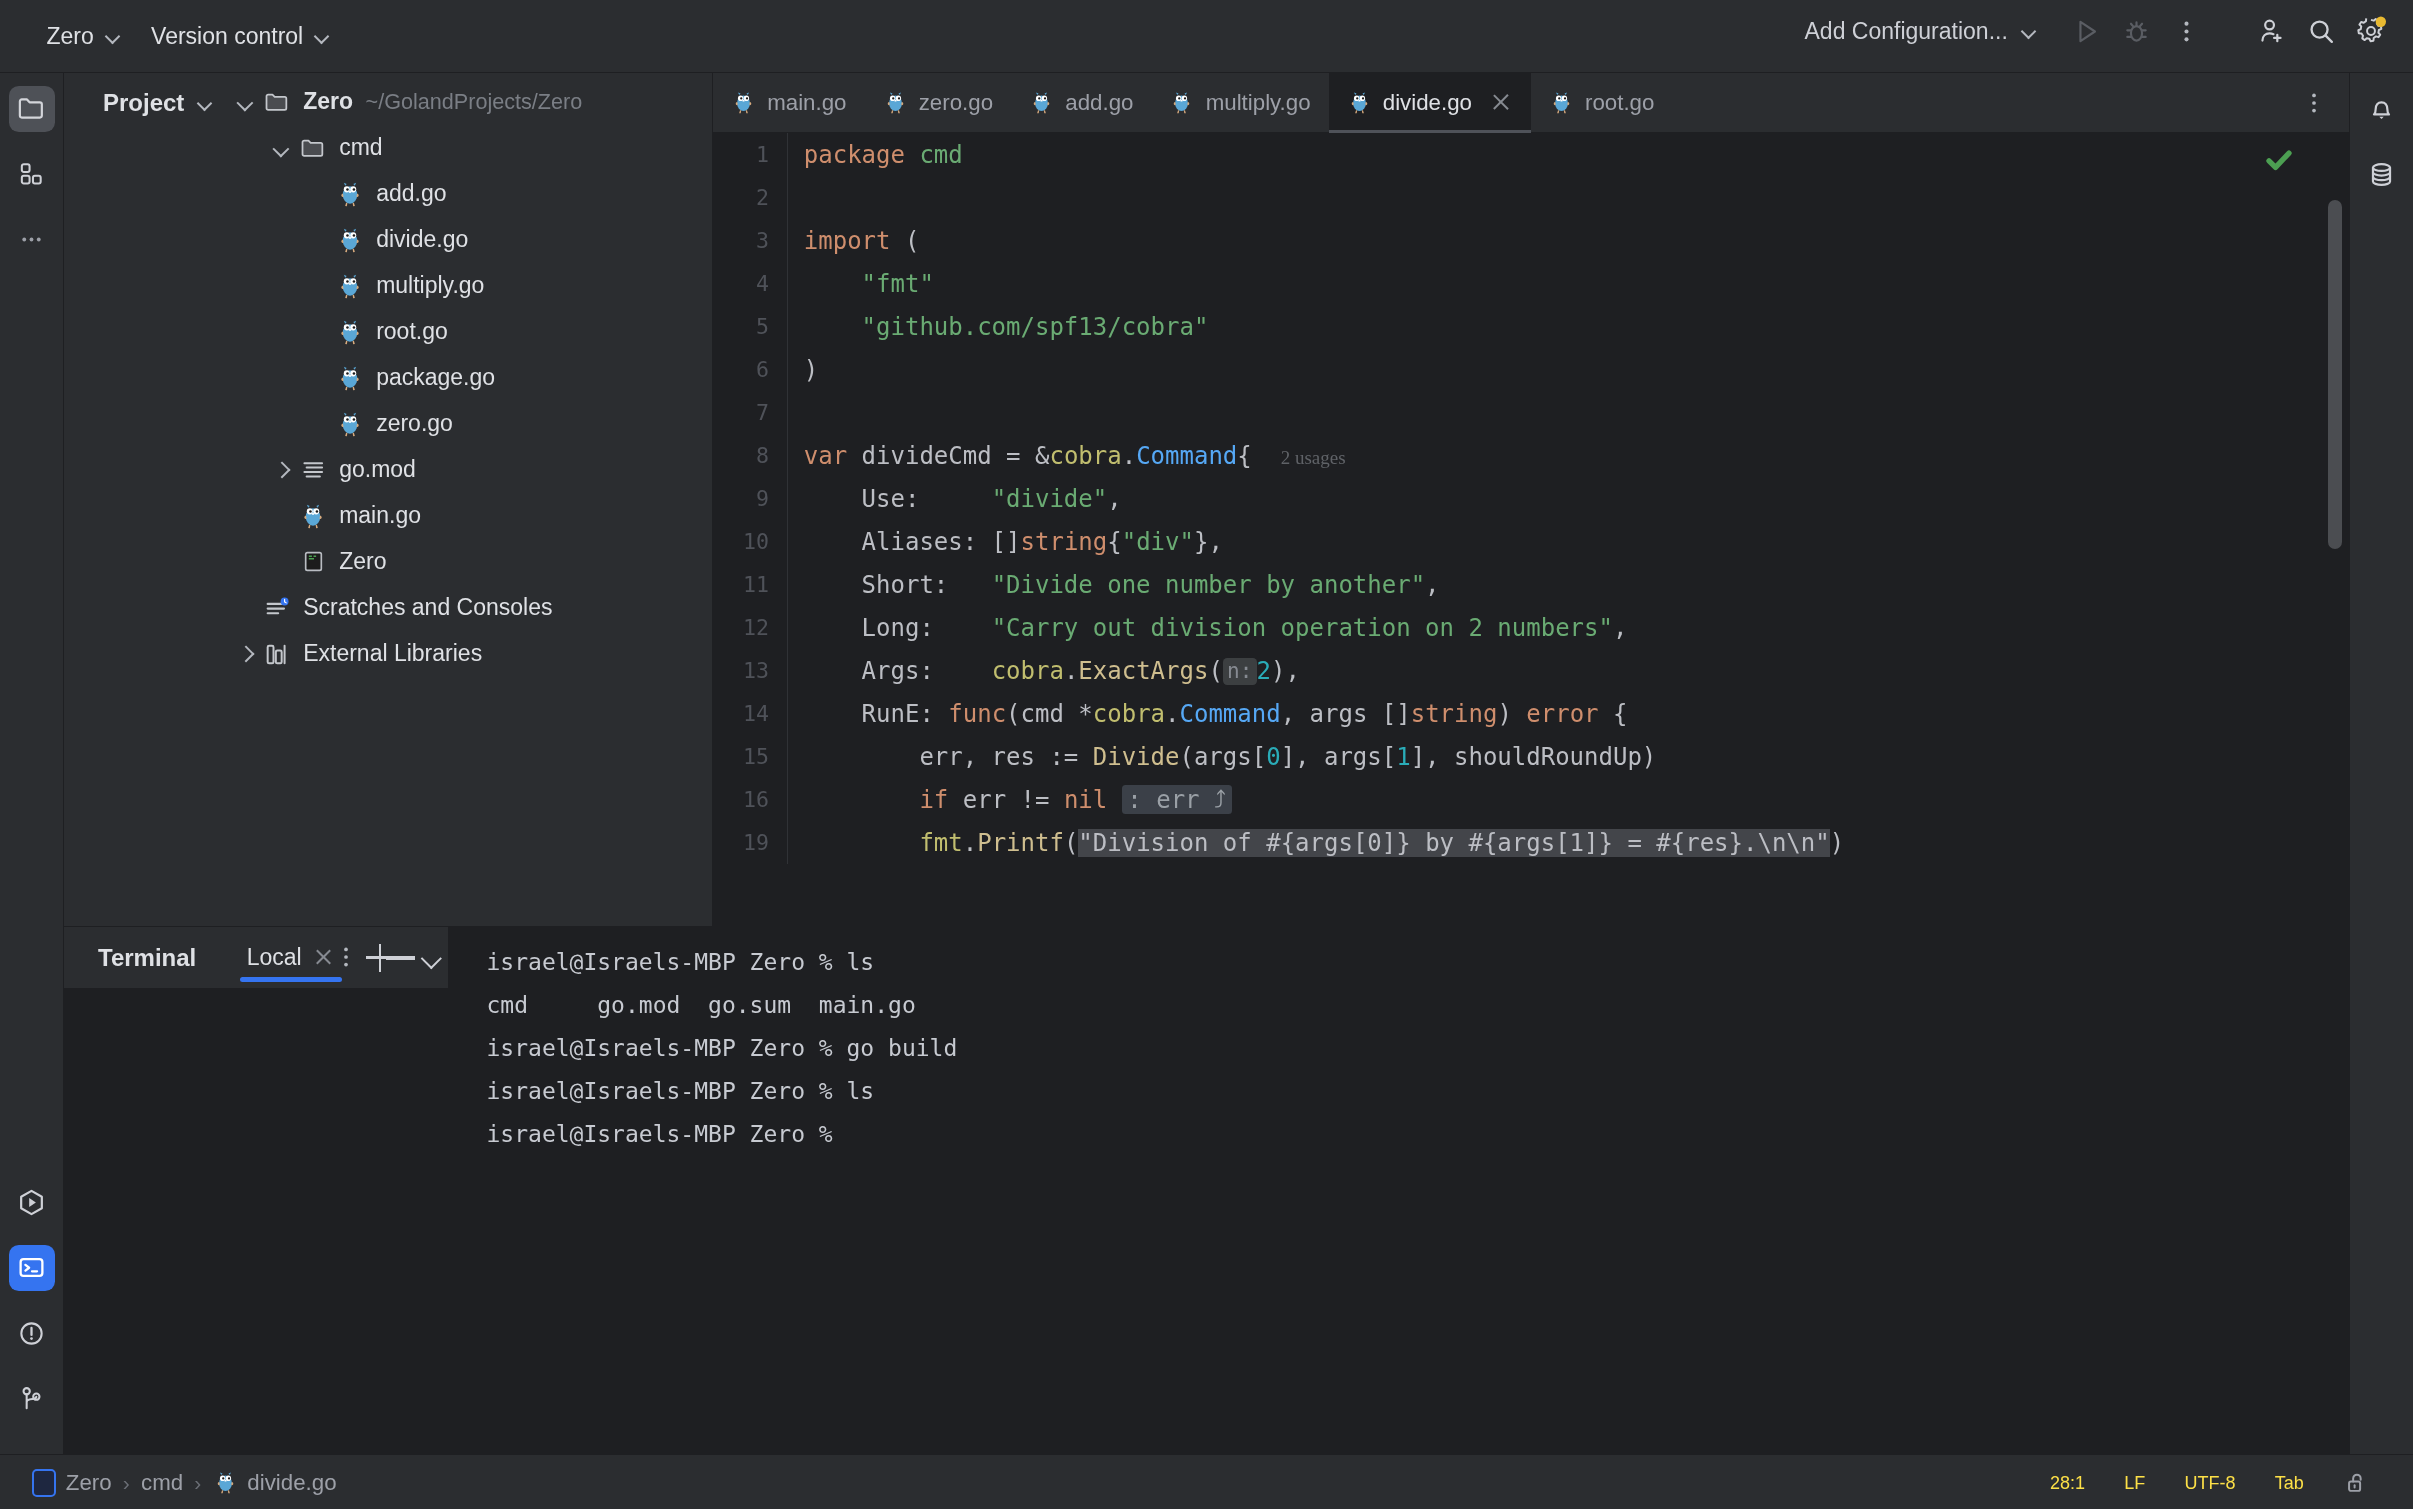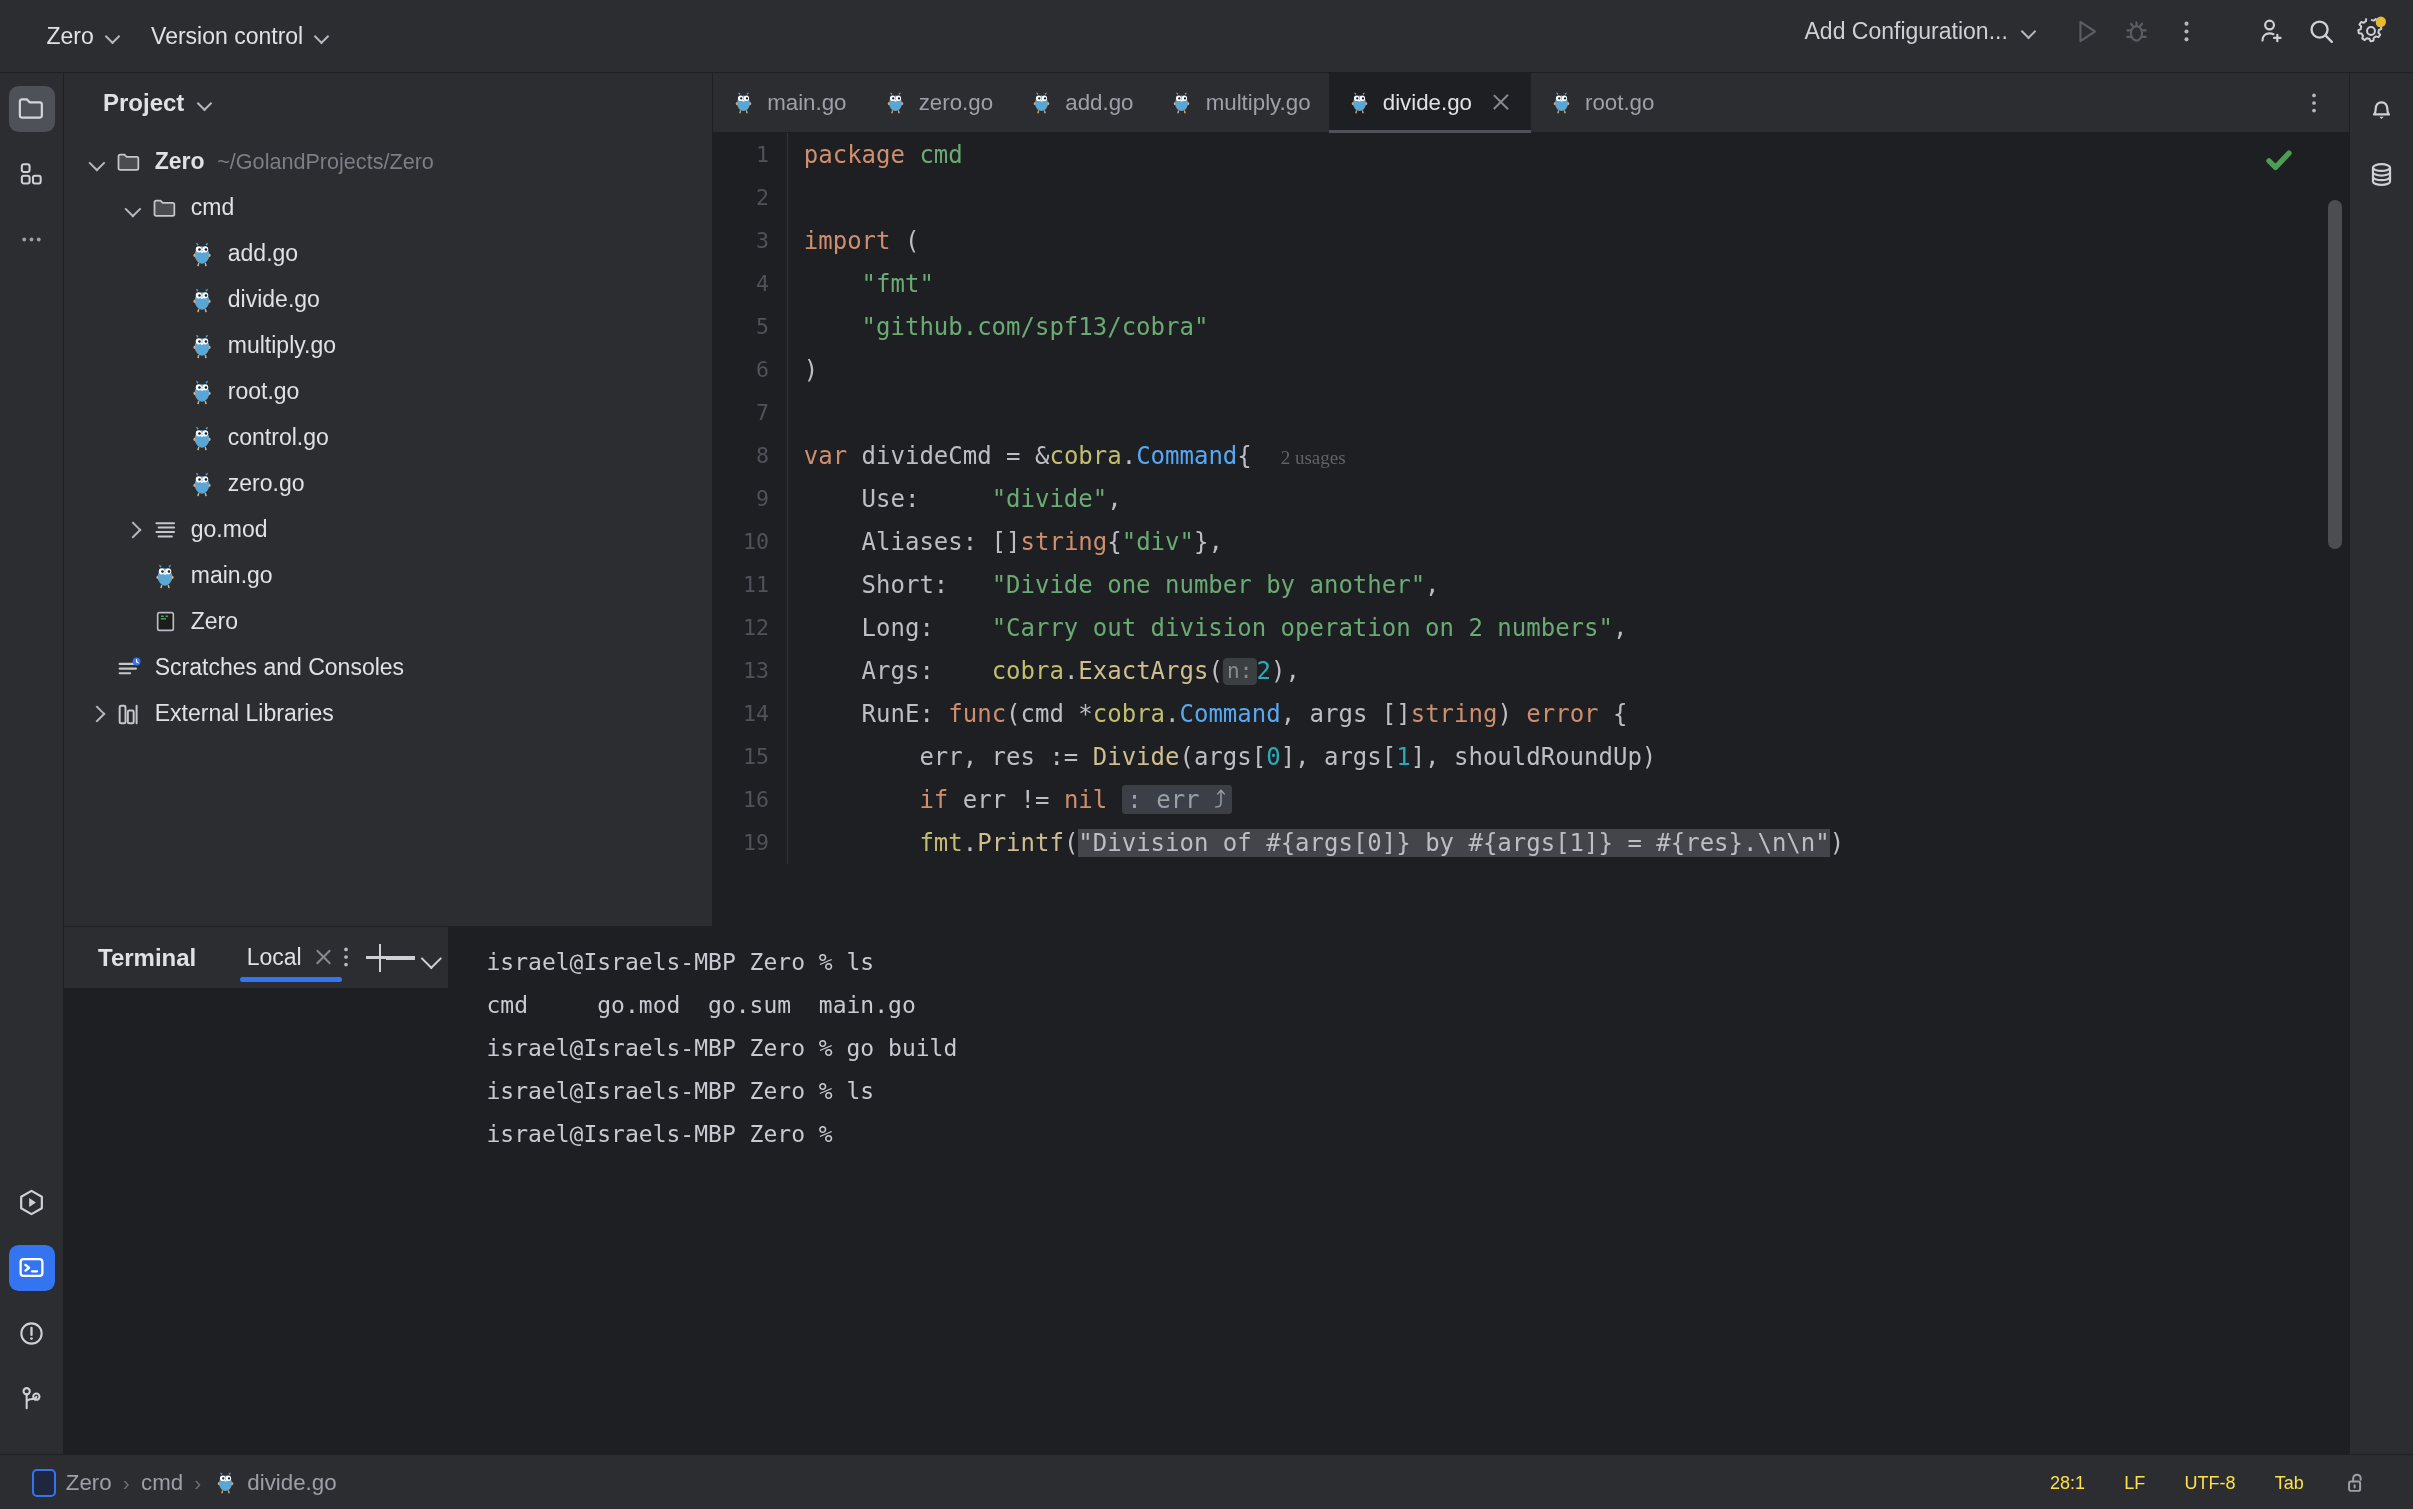--- a/index.html
+++ b/index.html
@@ -72,21 +72,21 @@
     border-left: 0.7px solid #1e1f22;
   }
 
   
   .center { flex: 1 1 auto; display: flex; flex-direction: column; min-width: 0; }
   .upper { flex: 0 0 853px; display: flex; min-height: 0; }
 
   
   .project-panel {
     width: 649px; flex: 0 0 649px; background: #2b2d30;
-    display: flex; flex-direction: column;
+    display: flex; flex-direction: row;
     border-right: 0.7px solid #1e1f22;
     min-height: 0;
   }
   .panel-head {
     height: 60px; flex: 0 0 60px; display: flex; align-items: center;
     padding-left: 39px; gap: 14px;
   }
   .panel-title { color: #dfe1e5; font-size: 24px; font-weight: bold; }
   .tree { flex: 1 1 auto; overflow: hidden; padding-top: 5.6px; }
   .node {
@@ -471,21 +471,21 @@
     <ellipse cx="19.7" cy="10.6" rx="3.4" ry="3.6" fill="#ffffff"></ellipse>
     <circle cx="13.1" cy="10.8" r="1.45" fill="#1b1b1b"></circle>
     <circle cx="20.5" cy="10.8" r="1.45" fill="#1b1b1b"></circle>
     <ellipse cx="16" cy="13.6" rx="1.5" ry="1.1" fill="#ffffff"></ellipse>
     <path d="M11.5 26 l-1 3.6 1.9.3 .6-3.6 Z" fill="#d8ab7e"></path>
     <path d="M20.5 26 l1 3.6 -1.9.3 -.6-3.6 Z" fill="#d8ab7e"></path>
     <path d="M8 15.5 c-1.6 .4 -2.2 1.6 -1.8 2.8 .4 1.1 1.5 1.4 2.4 1 Z" fill="#d8ab7e"></path>
     <path d="M24 15.5 c1.6 .4 2.2 1.6 1.8 2.8 -.4 1.1 -1.5 1.4 -2.4 1 Z" fill="#d8ab7e"></path>
   </svg>
                 </span>
-                <span class="nlabel">control.go</span>
+                <span class="nlabel">package.go</span>
               </div>
               <div class="node" style="padding-left: 94px;">
                 <span class="arrow none"></span>
                 <span class="ticon">
                   <svg class="go-icon" width="28" height="28" viewBox="0 0 32 32">
     <path d="M10.5 6.5 L9 3.2 l3.2 1.3 Z" fill="#5aa7d6"></path>
     <path d="M21.5 6.5 L23 3.2 l-3.2 1.3 Z" fill="#5aa7d6"></path>
     <ellipse cx="16" cy="17" rx="8.3" ry="10" fill="#5aa7d6"></ellipse>
     <ellipse cx="12.3" cy="10.6" rx="3.4" ry="3.6" fill="#ffffff"></ellipse>
     <ellipse cx="19.7" cy="10.6" rx="3.4" ry="3.6" fill="#ffffff"></ellipse>

